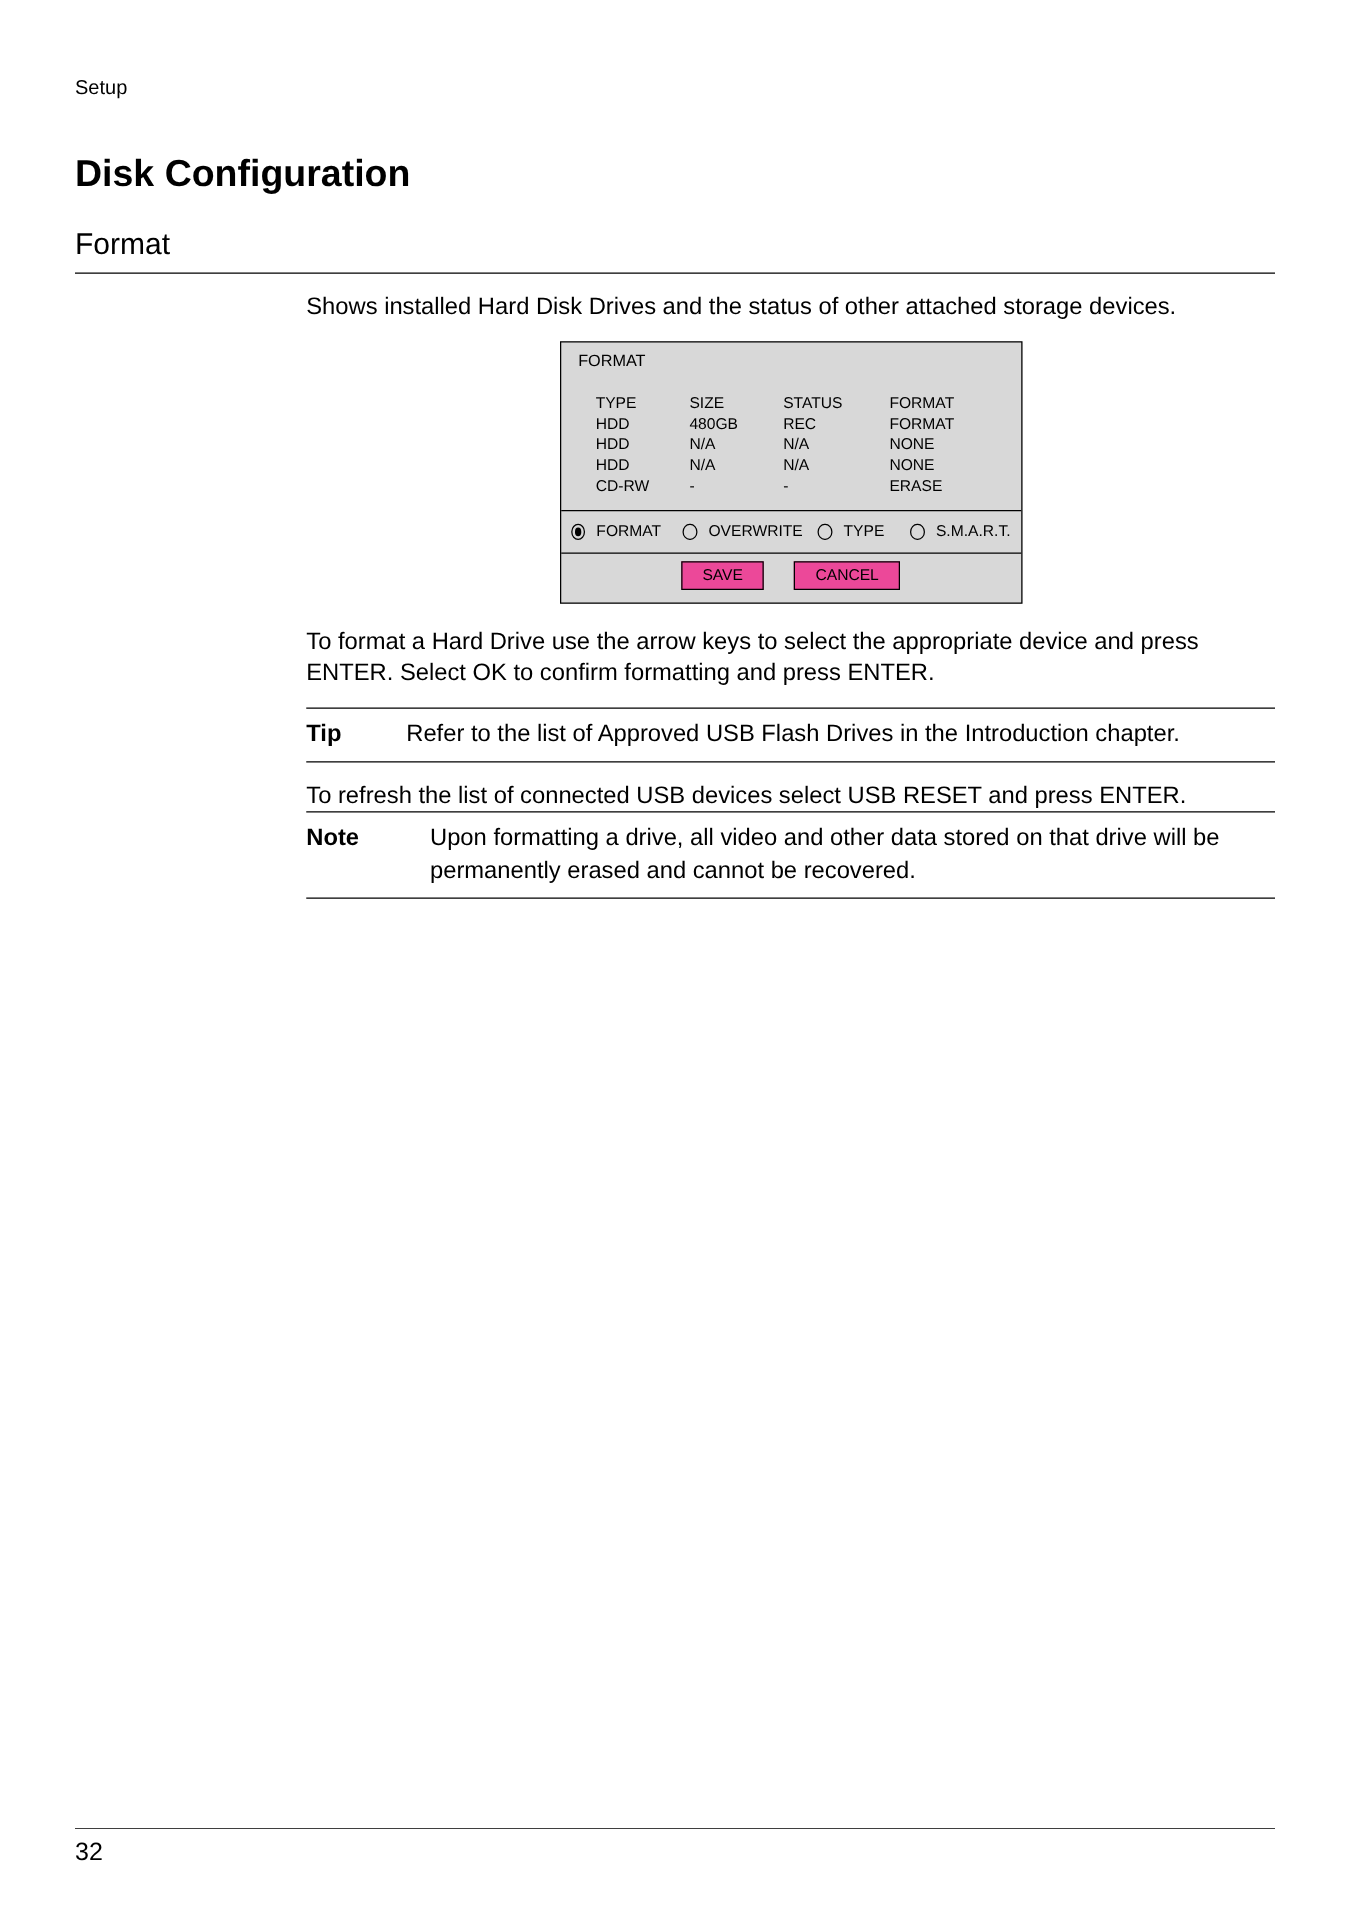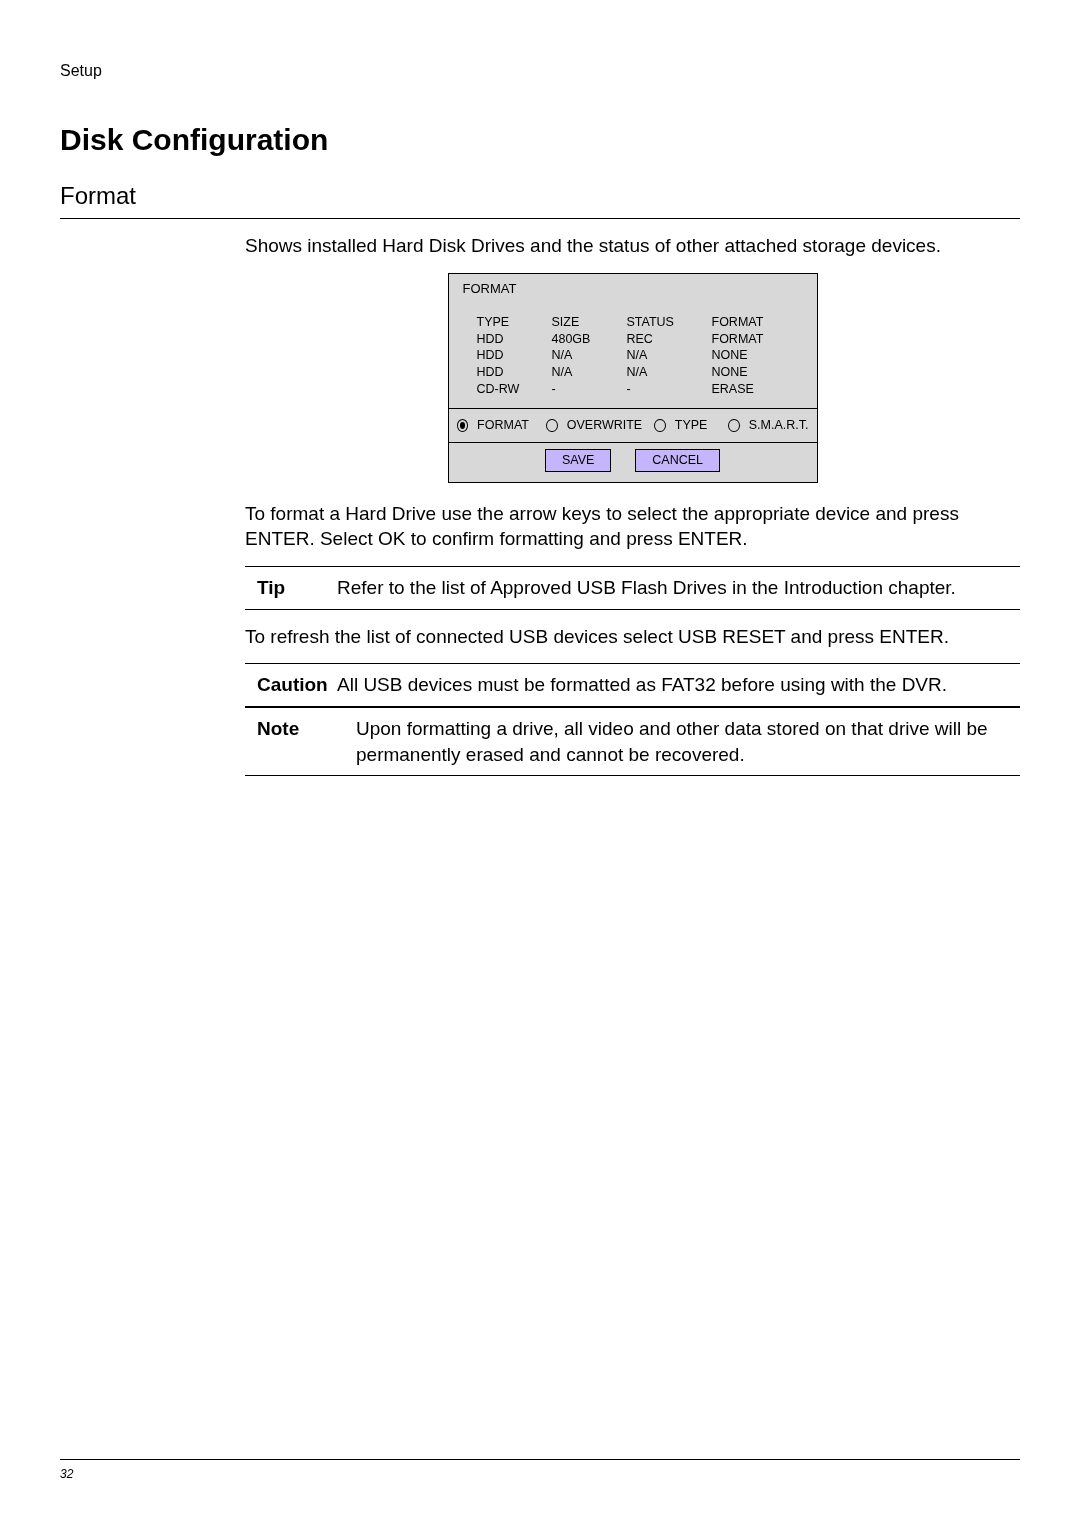--- a/index.html
+++ b/index.html
@@ -89,52 +89,50 @@
       display: flex;
       justify-content: center;
       gap: 24px;
       padding: 6px 0 10px 0;
       border-top: 1px solid #000;
     }
     .btn {
       border: 1px solid #000;
       padding: 2px 16px;
       font-size: 12.5px;
-      background: #c4b5fd;
+      background: #ec4899;
     }
     .note-block {
       border-top: 1.5px solid #000;
       border-bottom: 1.5px solid #000;
       padding: 8px 0;
       margin: 14px 0;
       display: flex;
     }
     .note-label {
       font-weight: bold;
       width: 80px;
       flex-shrink: 0;
-      margin-left: 12px;
     }
     .note-text {
       flex: 1;
     }
     .note-inner-rule {
       border: none;
       border-top: 1.5px solid #000;
       margin: 0;
     }
     .footer {
       position: fixed;
-      bottom: 52px;
+      bottom: 38px;
       left: 60px;
       right: 60px;
       border-top: 1px solid #000;
       padding-top: 6px;
-      font-size: 12px;
-      font-style: italic;
+      font-size: 20px;
     }
     .content-block {
       margin-left: 185px;
     }
     .body-para {
       margin: 14px 0;
     }
   </style>
 </head>
 <body>
@@ -206,24 +204,20 @@
 
   <div class="body-para">To format a Hard Drive use the arrow keys to select the appropriate device and press ENTER. Select OK to confirm formatting and press ENTER.</div>
 
   <div class="note-block">
     <div class="note-label">Tip</div>
     <div class="note-text">Refer to the list of Approved USB Flash Drives in the Introduction chapter.</div>
   </div>
 
   <div class="body-para">To refresh the list of connected USB devices select USB RESET and press ENTER.</div>
 
-  <div class="note-block">
-    <div class="note-label">Caution</div>
-    <div class="note-text">All USB devices must be formatted as FAT32 before using with the DVR.</div>
-  </div>
 
   <hr class="note-inner-rule" style="margin-top:-14px;">
   <div class="note-block" style="border-top:none; margin-top:0;gap:19px;">
     <div class="note-label">Note</div>
     <div class="note-text">Upon formatting a drive, all video and other data stored on that drive will be permanently erased and cannot be recovered.</div>
   </div>
 </div>
 
 <div class="footer">
   <span>32</span>

